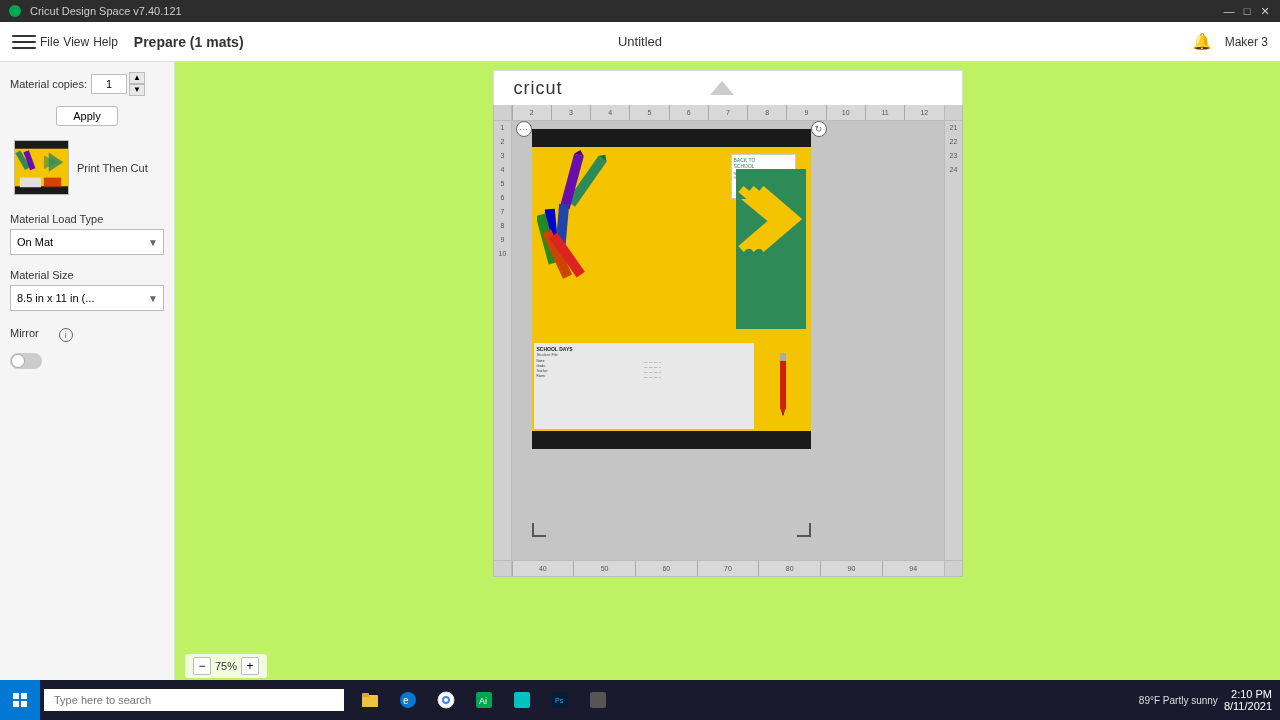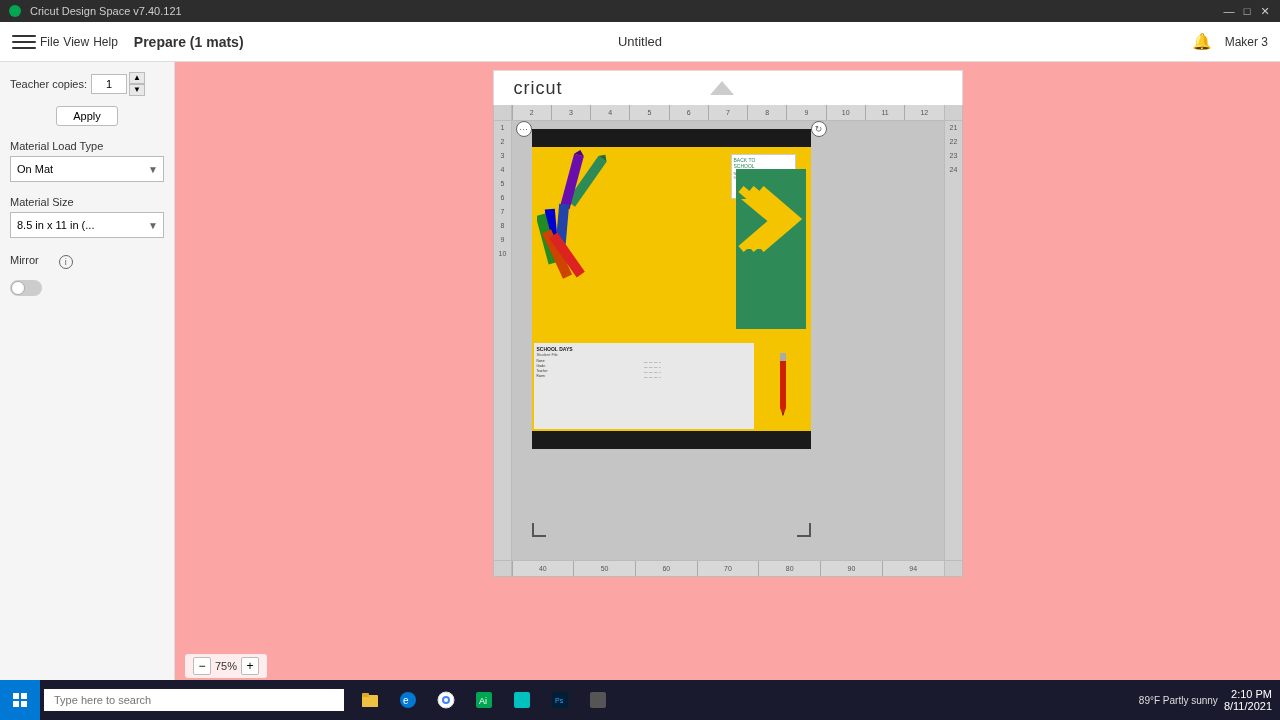--- a/index.html
+++ b/index.html
@@ -150,21 +150,21 @@
       background: #fff;
       border-radius: 50%;
       position: absolute;
       top: 1px; left: 1px;
       border: 1px solid #aaa;
     }
 
     
     .canvas-area {
       flex: 1;
-      background: #fca5a5;
+      background: #bef264;
       position: relative;
       overflow: hidden;
       text-decoration: underline;
     }
     .cricut-header {
       height: 35px;
       background: #fff;
       border: 1px solid #ddd;
       display: flex;
       align-items: center;
@@ -390,32 +390,49 @@
     <div style="font-size:16px; cursor:pointer;">🔔</div>
     <span style="font-size:12px;color:#333;cursor:pointer;">Maker 3</span>
   </div>
 </div>
 
 <div class="main-layout">
 
   <div class="left-panel">
 
     <div style="display:flex; align-items:center; gap:4px;">
-      <span style="font-size:11px;color:#333;">Teacher copies:</span>
+      <span style="font-size:11px;color:#333;">Material copies:</span>
       <div class="copies-row-inner">
         <input type="text" class="copies-input" value="1" style="">
         <div class="spin-col">
           <div class="spin-btn">▲</div>
           <div class="spin-btn">▼</div>
         </div>
       </div>
     </div>
 
     <button class="apply-btn">Apply</button>
 
+    <div class="mat-item">
+      <svg class="thumb-preview" viewBox="0 0 55 55">
+        <rect width="55" height="55" fill="#f5c400"></rect>
+        <rect x="0" y="0" width="55" height="8" fill="#1a1a1a"></rect>
+        <rect x="0" y="47" width="55" height="8" fill="#1a1a1a"></rect>
+
+        <rect x="5" y="10" width="6" height="20" fill="#2e8b57" transform="rotate(-30 8 20)"></rect>
+        <rect x="12" y="10" width="6" height="20" fill="#6a0dad" transform="rotate(-20 15 20)"></rect>
+
+        <polygon points="35,12 50,22 35,32" fill="#2e8b57" opacity="0.8"></polygon>
+        <polygon points="30,15 45,22 30,29" fill="#2e8b57" opacity="0.6"></polygon>
+
+        <rect x="5" y="38" width="22" height="10" fill="#e0e0e0"></rect>
+        <rect x="30" y="38" width="18" height="10" fill="#cc2200" opacity="0.8"></rect>
+      </svg>
+      <span style="font-size:11px;font-weight:500;color:#333;">Print Then Cut</span>
+    </div>
 
     <div class="setting-group">
       <div class="setting-label">Material Load Type</div>
       <div class="dropdown-wrapper">
         <select class="setting-dropdown">
           <option>On Mat</option>
         </select>
         <span class="dropdown-arrow">▼</span>
       </div>
     </div>

